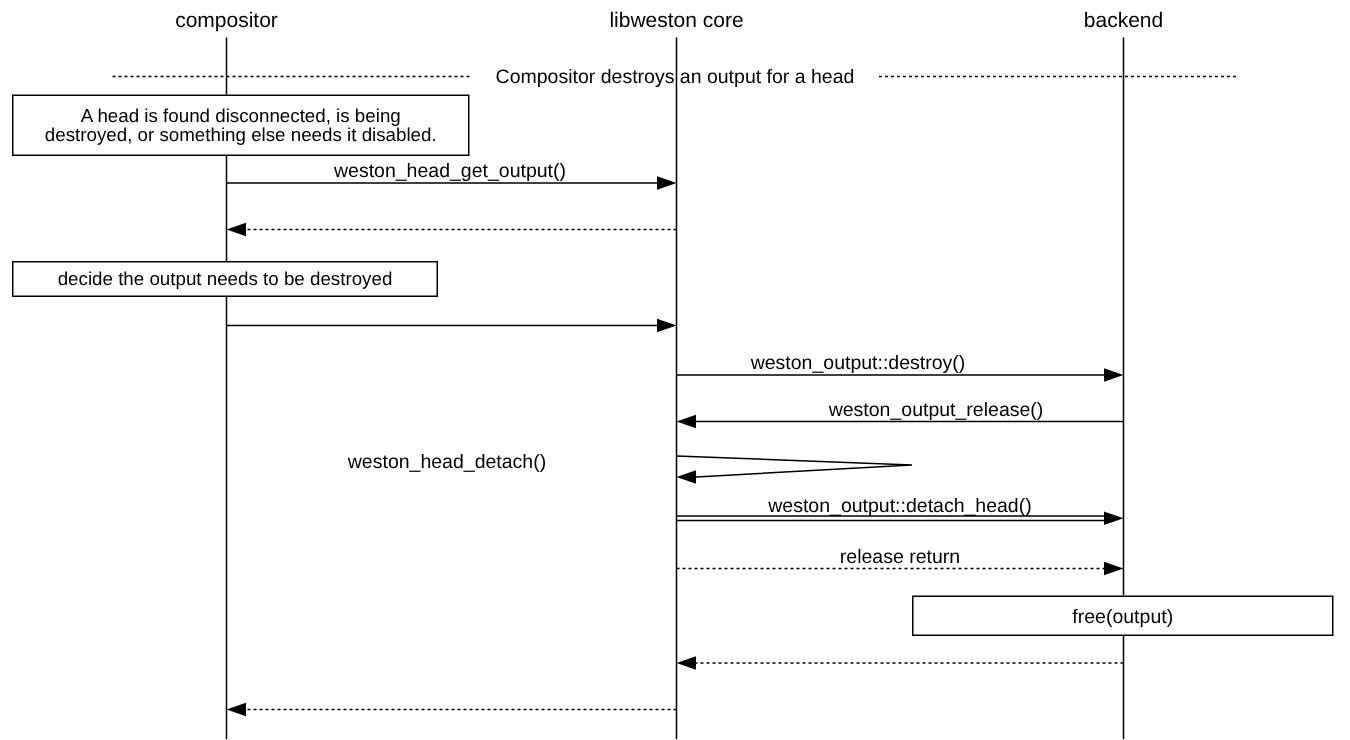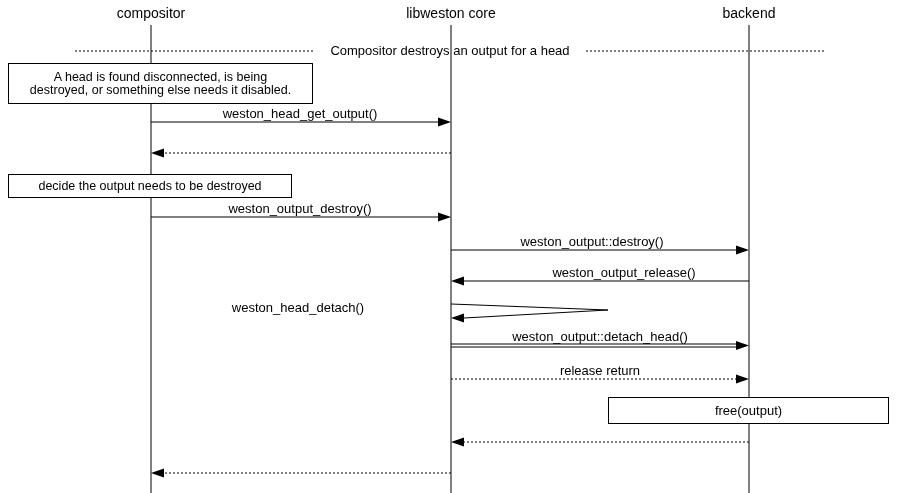--- a/index.html
+++ b/index.html
@@ -95,23 +95,22 @@
 
   <div class="note" style="left:8px;top:63px;width:305px;height:41px;padding:0 20px;">A head is found disconnected, is being destroyed, or something else needs it disabled.</div>
 
   <div class="note" style="left:8px;top:174px;width:284px;height:24px;">decide the output needs to be destroyed</div>
 
   <div class="note" style="left:608px;top:397px;width:281px;height:27px;font-size:13px;">free(output)</div>
 
   <div class="lbl center" style="left:150px;top:106px;width:300px;">weston_head_get_output()</div>
 
 
-  <div class="lbl center" style="left:150px;top:201px;width:300px;">weston_output_destroy()</div>
 
-  <div class="lbl center" style="left:450px;top:234px;width:244px;padding-left:20px;">weston_output::destroy()</div>
+  <div class="lbl center" style="left:450px;top:234px;width:244px;">weston_output::destroy()</div>
 
   <div class="lbl center" style="left:450px;top:265px;width:300px;margin-left:24px;">weston_output_release()</div>
 
   <div class="lbl right" style="left:148px;top:300px;width:300px;">weston_head_detach()</div>
 
   <div class="lbl center" style="left:450px;top:329px;width:300px;">weston_output::detach_head()</div>
 
   <div class="lbl center" style="left:450px;top:363px;width:300px;">release return</div>
 
 </div>

